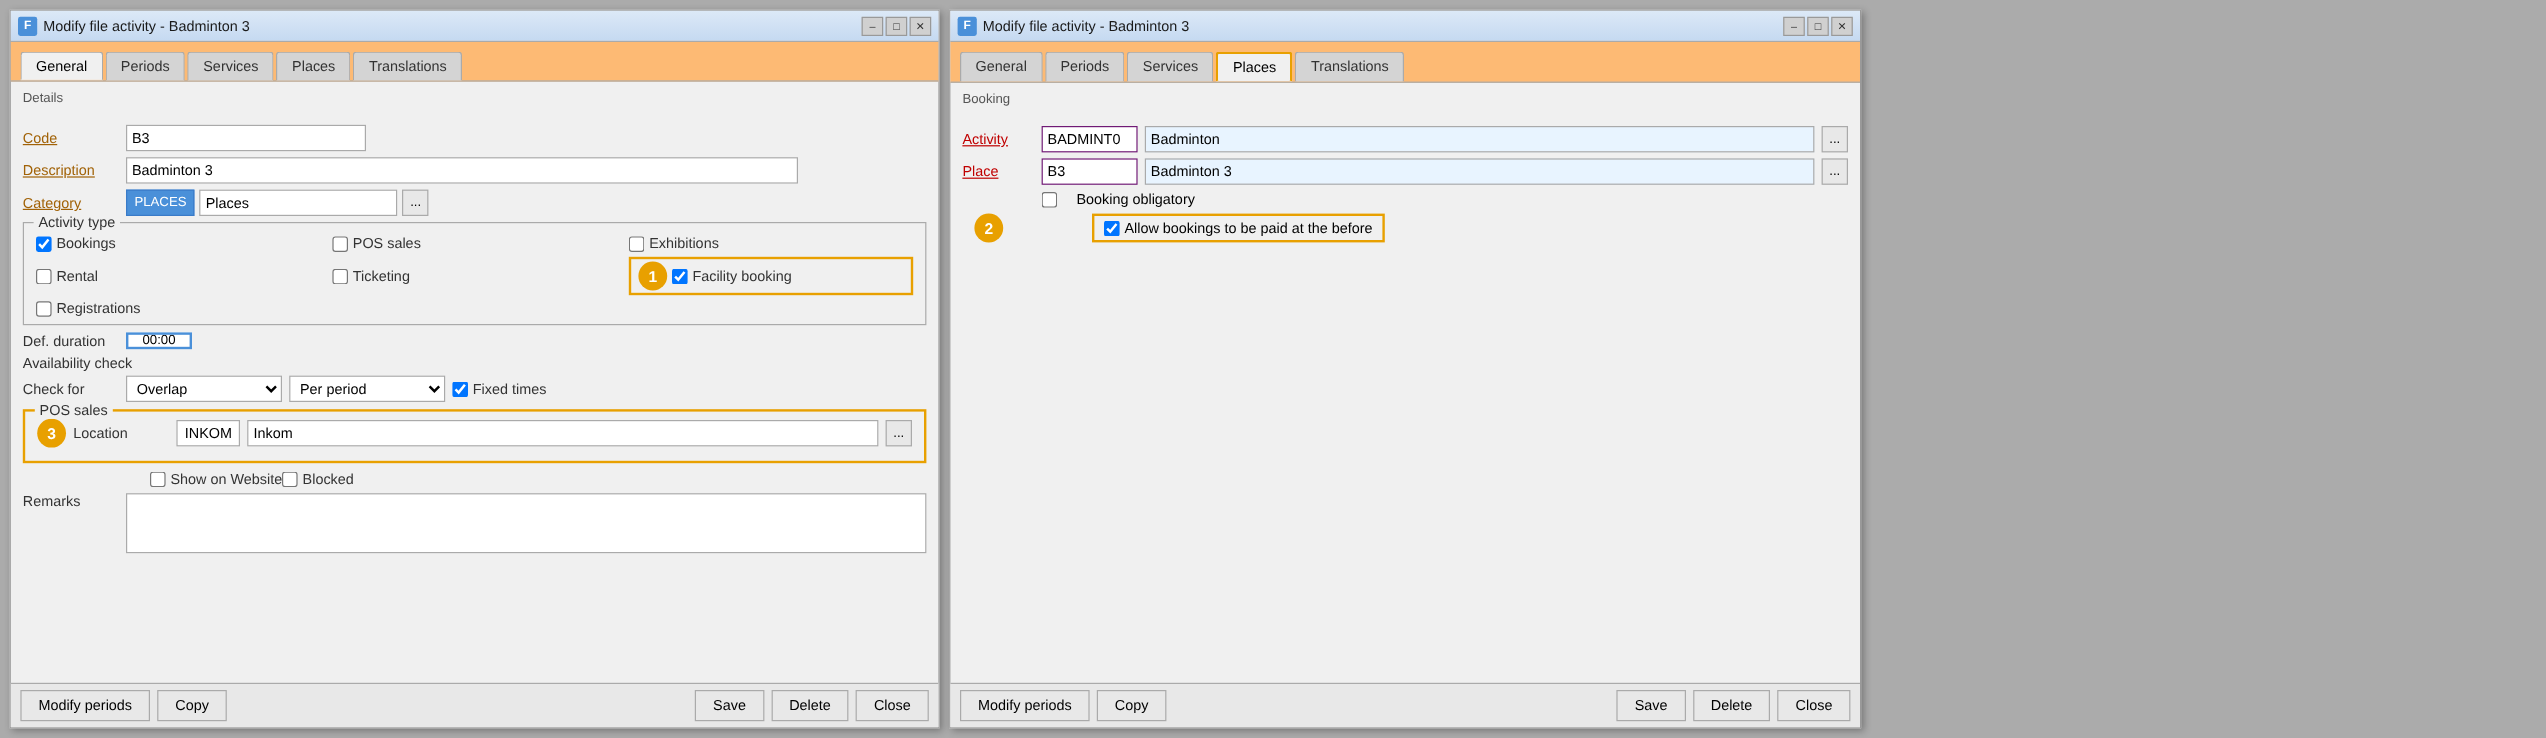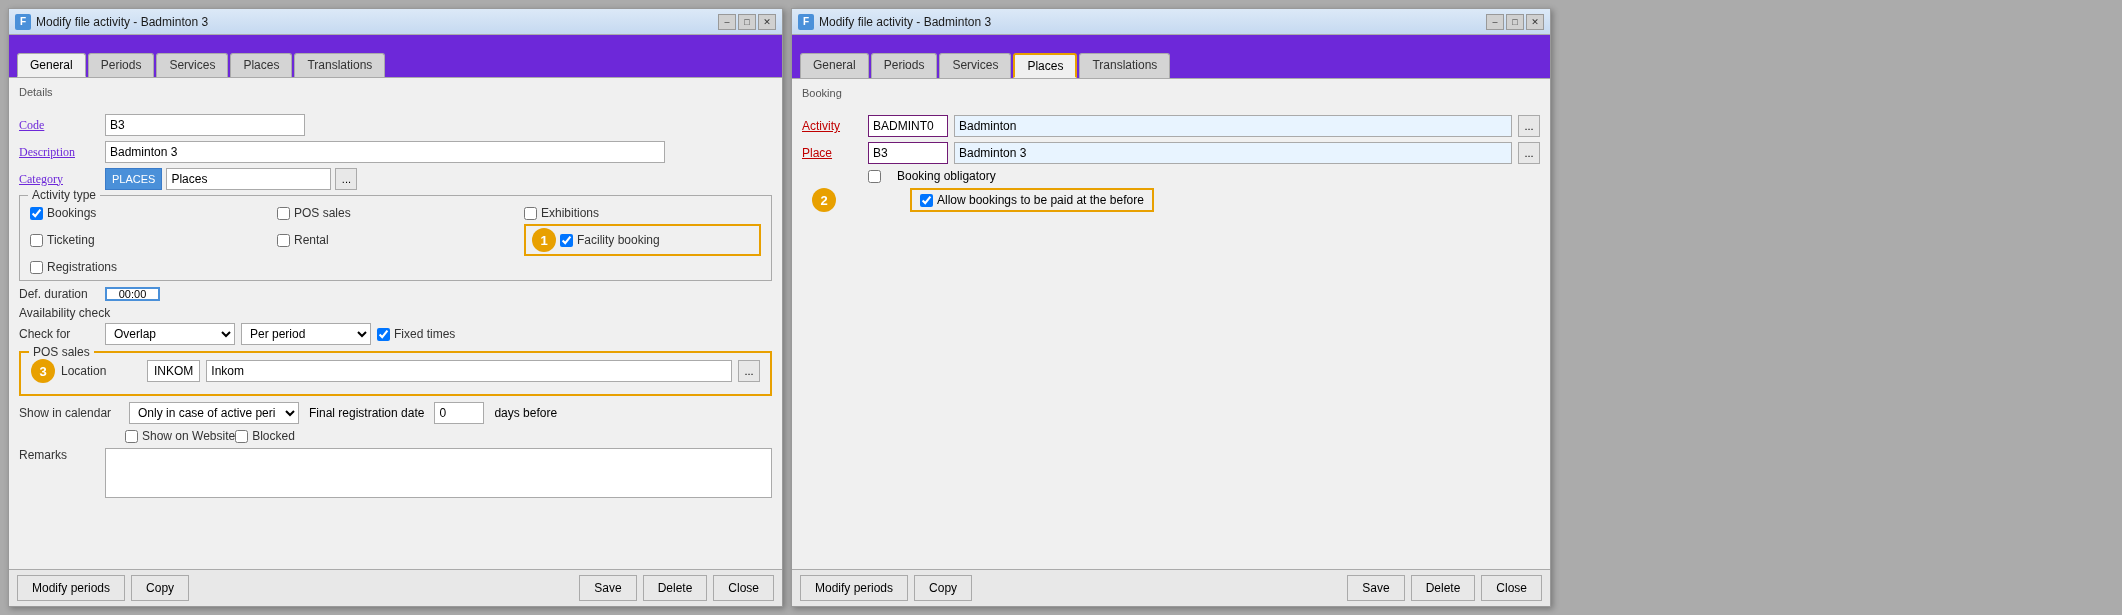--- a/index.html
+++ b/index.html
@@ -43,23 +43,23 @@
       background: #d0d0d0;
       border: 1px solid #999;
       cursor: pointer;
       display: flex; align-items: center; justify-content: center;
       font-size: 9px;
       color: #333;
     }
 
     .tabs {
       display: flex;
-      background: #6d28d9;
+      background: #fdba74;
       border-bottom: 1px solid #aaa;
-      padding-top: 18px;
+      padding-top: 8px;
       padding-left: 8px;
       gap: 2px;
     }
     .tab {
       padding: 4px 12px;
       background: #d4d4d4;
       border: 1px solid #aaa;
       border-bottom: none;
       cursor: pointer;
       font-size: 12px;
@@ -92,26 +92,25 @@
     }
 
     .form-row {
       display: flex;
       align-items: center;
       margin-bottom: 5px;
       gap: 6px;
     }
 
     .field-label {
-      color: #6d28d9;
+      color: #a16207;
       text-decoration: underline;
       width: 80px;
       min-width: 80px;
       font-size: 12px;
-      font-family: Liberation Serif, serif;
     }
     .field-label-plain {
       color: #333;
       width: 80px;
       min-width: 80px;
       font-size: 12px;
     }
 
     .input-text {
       border: 1px solid #aaa;
@@ -405,25 +404,25 @@
         <div class="checkbox-item">
           <input type="checkbox" style="">
           <span>POS sales</span>
         </div>
         <div class="checkbox-item">
           <input type="checkbox" style="">
           <span>Exhibitions</span>
         </div>
         <div class="checkbox-item">
           <input type="checkbox" style="">
+          <span>Rental</span>
+        </div>
+        <div class="checkbox-item">
+          <input type="checkbox" style="">
           <span>Ticketing</span>
-        </div>
-        <div class="checkbox-item">
-          <input type="checkbox" style="">
-          <span>Rental</span>
         </div>
         <div class="facility-booking-highlight">
           <div class="orange-circle">1</div>
           <div class="checkbox-item">
             <input type="checkbox" checked="" style="">
             <span>Facility booking</span>
           </div>
         </div>
         <div class="checkbox-item">
           <input type="checkbox" style="">
@@ -458,29 +457,20 @@
       <span class="pos-sales-legend">POS sales</span>
       <div class="form-row">
         <div class="orange-circle">3</div>
         <span class="field-label-plain">Location</span>
         <span class="inkom-tag">INKOM</span>
         <input class="category-input" type="text" value="Inkom" style="">
         <button class="btn-dots">...</button>
       </div>
     </div>
 
-    <div class="show-calendar-row">
-      <span class="show-calendar-label">Show in calendar</span>
-      <select class="select-input" style="width:170px;">
-        <option>Only in case of active peri</option>
-      </select>
-      <span>Final registration date</span>
-      <input class="input-text" style="width: 50px;" type="text" value="0">
-      <span>days before</span>
-    </div>
     <div style="display:flex; margin-left:106px; margin-bottom:5px;">
       <div class="checkbox-item">
         <input type="checkbox" style="">
         <span>Show on Website</span>
       </div>
       <div class="checkbox-item">
         <input type="checkbox" style="">
         <span>Blocked</span>
       </div>
     </div>

